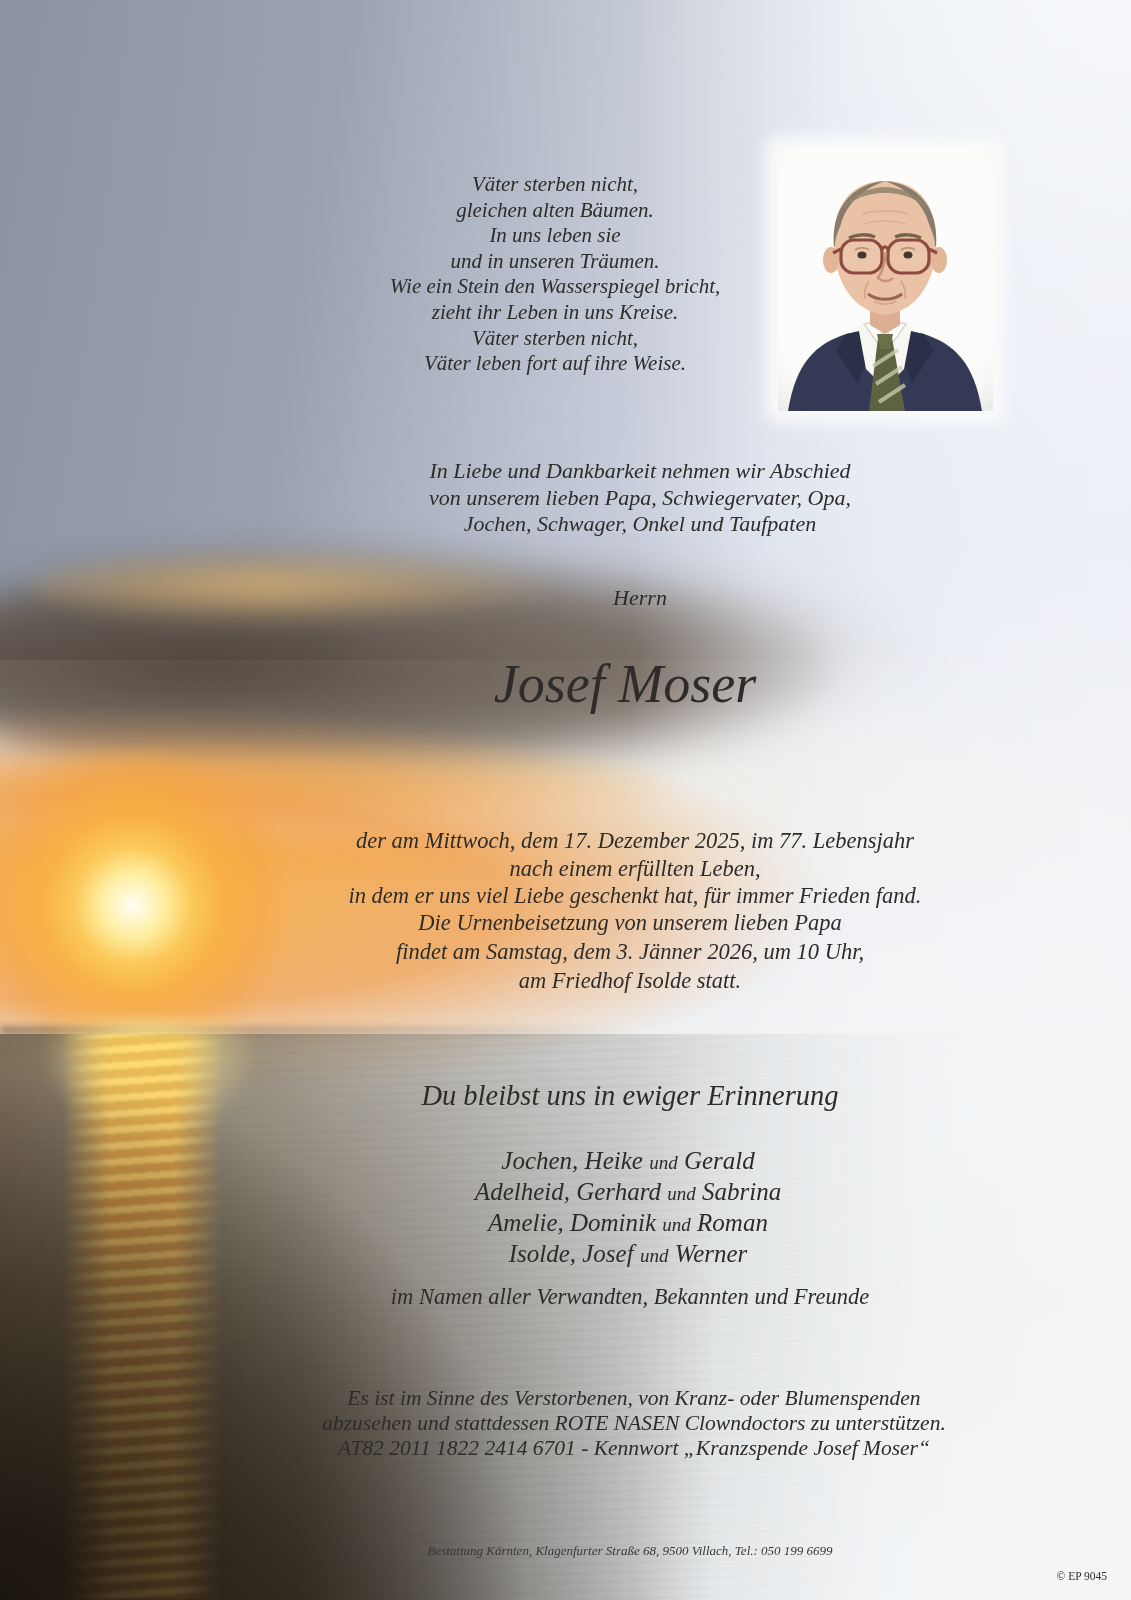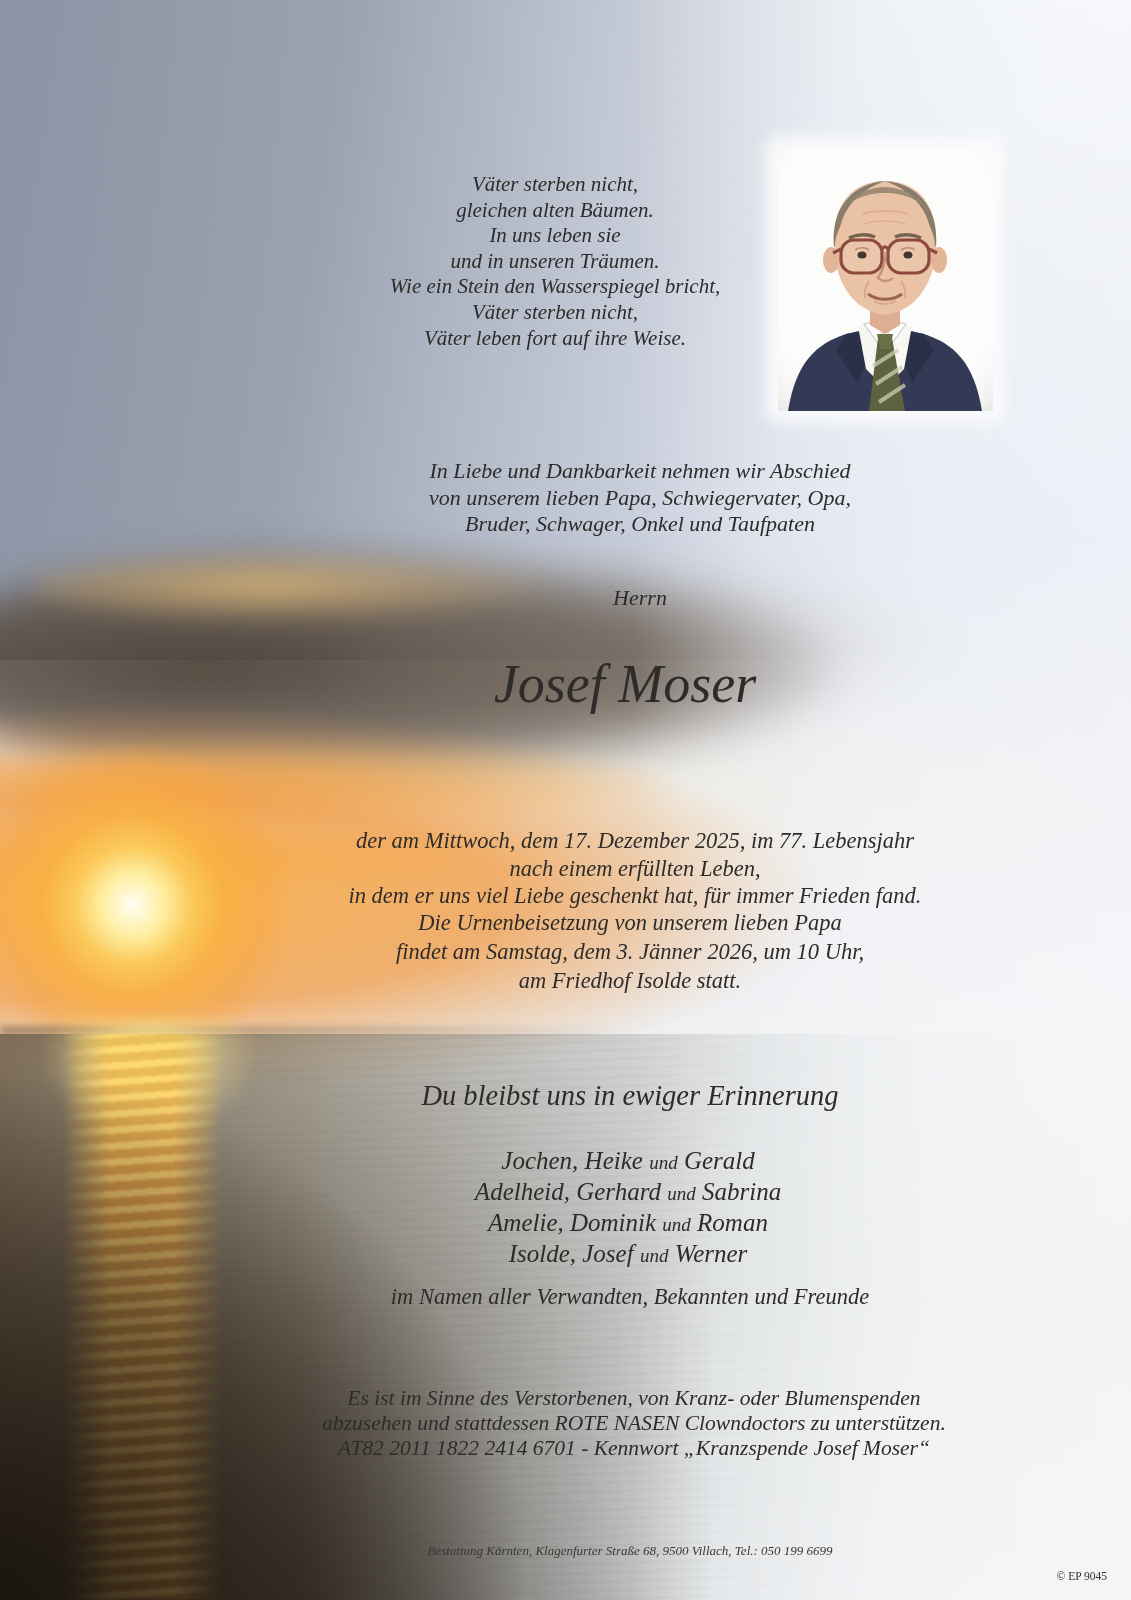--- a/index.html
+++ b/index.html
@@ -183,28 +183,29 @@
       <path d="M96,153 C103,157 111,157 118,153" stroke="#d9a98d" stroke-width="2.2" fill="none"></path>
     </svg>
   </div>
 
   <div class="tb poem">
     <div>Väter sterben nicht,</div>
     <div>gleichen alten Bäumen.</div>
     <div>In uns leben sie</div>
     <div>und in unseren Träumen.</div>
     <div>Wie ein Stein den Wasserspiegel bricht,</div>
+    <div>zieht ihr Leben in uns Kreise.</div>
     <div>Väter sterben nicht,</div>
     <div>Väter leben fort auf ihre Weise.</div>
   </div>
 
   <div class="tb intro">
     <div>In Liebe und Dankbarkeit nehmen wir Abschied</div>
     <div>von unserem lieben Papa, Schwiegervater, Opa,</div>
-    <div>Bruder, Schwager, Onkel und Taufpaten</div>
+    <div>Jochen, Schwager, Onkel und Taufpaten</div>
   </div>
 
   <div class="tb salutation">Herrn</div>
 
   <div class="tb name">Josef Moser</div>
 
   <div class="tb life">
     <div>der am Mittwoch, dem 17. Dezember 2025, im 77. Lebensjahr</div>
     <div>nach einem erfüllten Leben,</div>
     <div>in dem er uns viel Liebe geschenkt hat, für immer Frieden fand.</div>

